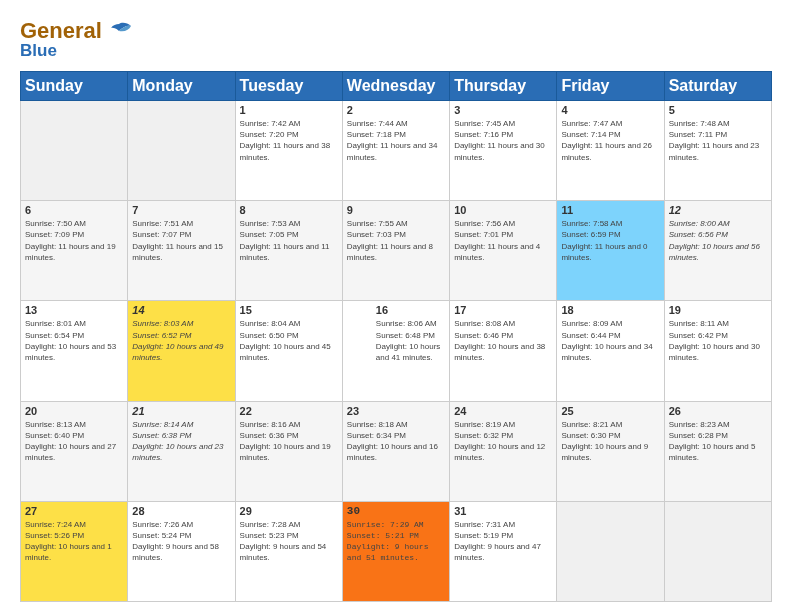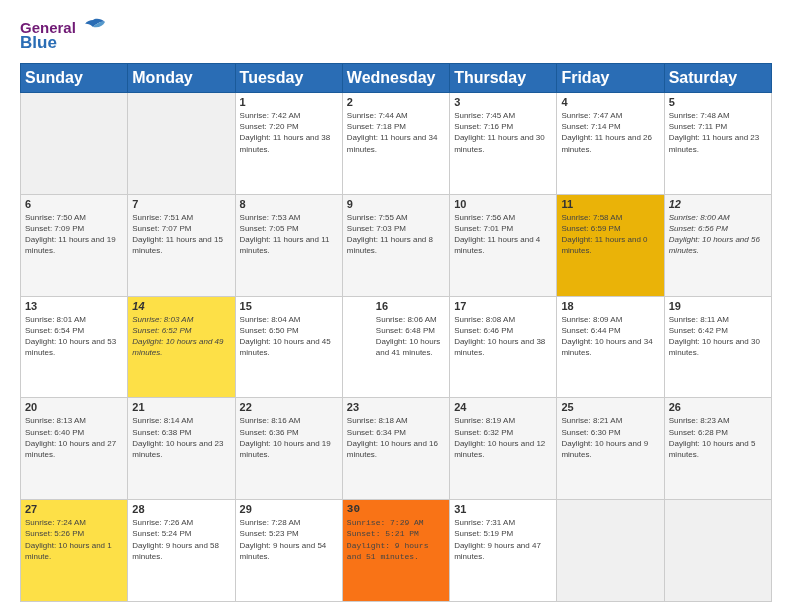--- a/index.html
+++ b/index.html
@@ -95,21 +95,21 @@
       height: 82px;
     }
   </style>
 </head>
 <body>
 
 <div class="page">
   <div class="header">
     <div class="logo">
       <div class="logo-row">
-        <span style="font-size:15px;font-weight:bold;color:#701a75;">General</span>
+        <span style="font-size:22px;font-weight:bold;color:#a16207;">General</span>
         <svg width="28" height="18" viewBox="0 0 28 18" style="margin-left:3px;">
           <path d="M14 2 C16 0, 22 0, 26 4 C22 3, 18 5, 14 9 C14 9, 10 5, 6 6 C8 3, 11 2, 14 2Z" fill="#2a6db5"></path>
           <path d="M14 9 C18 5, 22 3, 26 4 C24 8, 20 10, 14 9Z" fill="#5599cc"></path>
         </svg>
       </div>
       <span style="font-size:17px;font-weight:bold;color:#2a6db5;margin-top:-3px;">Blue</span>
     </div>
     <div class="title-area">
       <div class="month-title"></div>
       <div class="location"></div>
@@ -167,21 +167,21 @@
             <div class="day-info">Sunrise: 7:53 AM<br>Sunset: 7:05 PM<br>Daylight: 11 hours and 11 minutes.</div>
           </td>
           <td style="background: rgb(245, 245, 245);">
             <span class="day-num">9</span>
             <div class="day-info">Sunrise: 7:55 AM<br>Sunset: 7:03 PM<br>Daylight: 11 hours and 8 minutes.</div>
           </td>
           <td style="background: rgb(245, 245, 245);">
             <span class="day-num">10</span>
             <div class="day-info">Sunrise: 7:56 AM<br>Sunset: 7:01 PM<br>Daylight: 11 hours and 4 minutes.</div>
           </td>
-          <td style="background: #eab308;">
+          <td style="background: #7dd3fc;">
             <span class="day-num">11</span>
             <div class="day-info">Sunrise: 7:58 AM<br>Sunset: 6:59 PM<br>Daylight: 11 hours and 0 minutes.</div>
           </td>
           <td style="background: rgb(245, 245, 245); font-style: italic;">
             <span class="day-num">12</span>
             <div class="day-info">Sunrise: 8:00 AM<br>Sunset: 6:56 PM<br>Daylight: 10 hours and 56 minutes.</div>
           </td>
         </tr>
         <tr class="week-row">
           <td style="background: rgb(255, 255, 255);">
@@ -211,21 +211,21 @@
           <td style="background: rgb(255, 255, 255);">
             <span class="day-num">19</span>
             <div class="day-info">Sunrise: 8:11 AM<br>Sunset: 6:42 PM<br>Daylight: 10 hours and 30 minutes.</div>
           </td>
         </tr>
         <tr class="week-row">
           <td style="background: rgb(245, 245, 245);">
             <span class="day-num">20</span>
             <div class="day-info">Sunrise: 8:13 AM<br>Sunset: 6:40 PM<br>Daylight: 10 hours and 27 minutes.</div>
           </td>
-          <td style="background: rgb(245, 245, 245);">
+          <td style="background: rgb(245, 245, 245); font-style: italic;">
             <span class="day-num">21</span>
             <div class="day-info">Sunrise: 8:14 AM<br>Sunset: 6:38 PM<br>Daylight: 10 hours and 23 minutes.</div>
           </td>
           <td style="background: rgb(245, 245, 245);">
             <span class="day-num">22</span>
             <div class="day-info">Sunrise: 8:16 AM<br>Sunset: 6:36 PM<br>Daylight: 10 hours and 19 minutes.</div>
           </td>
           <td style="background: rgb(245, 245, 245);">
             <span class="day-num">23</span>
             <div class="day-info">Sunrise: 8:18 AM<br>Sunset: 6:34 PM<br>Daylight: 10 hours and 16 minutes.</div>

